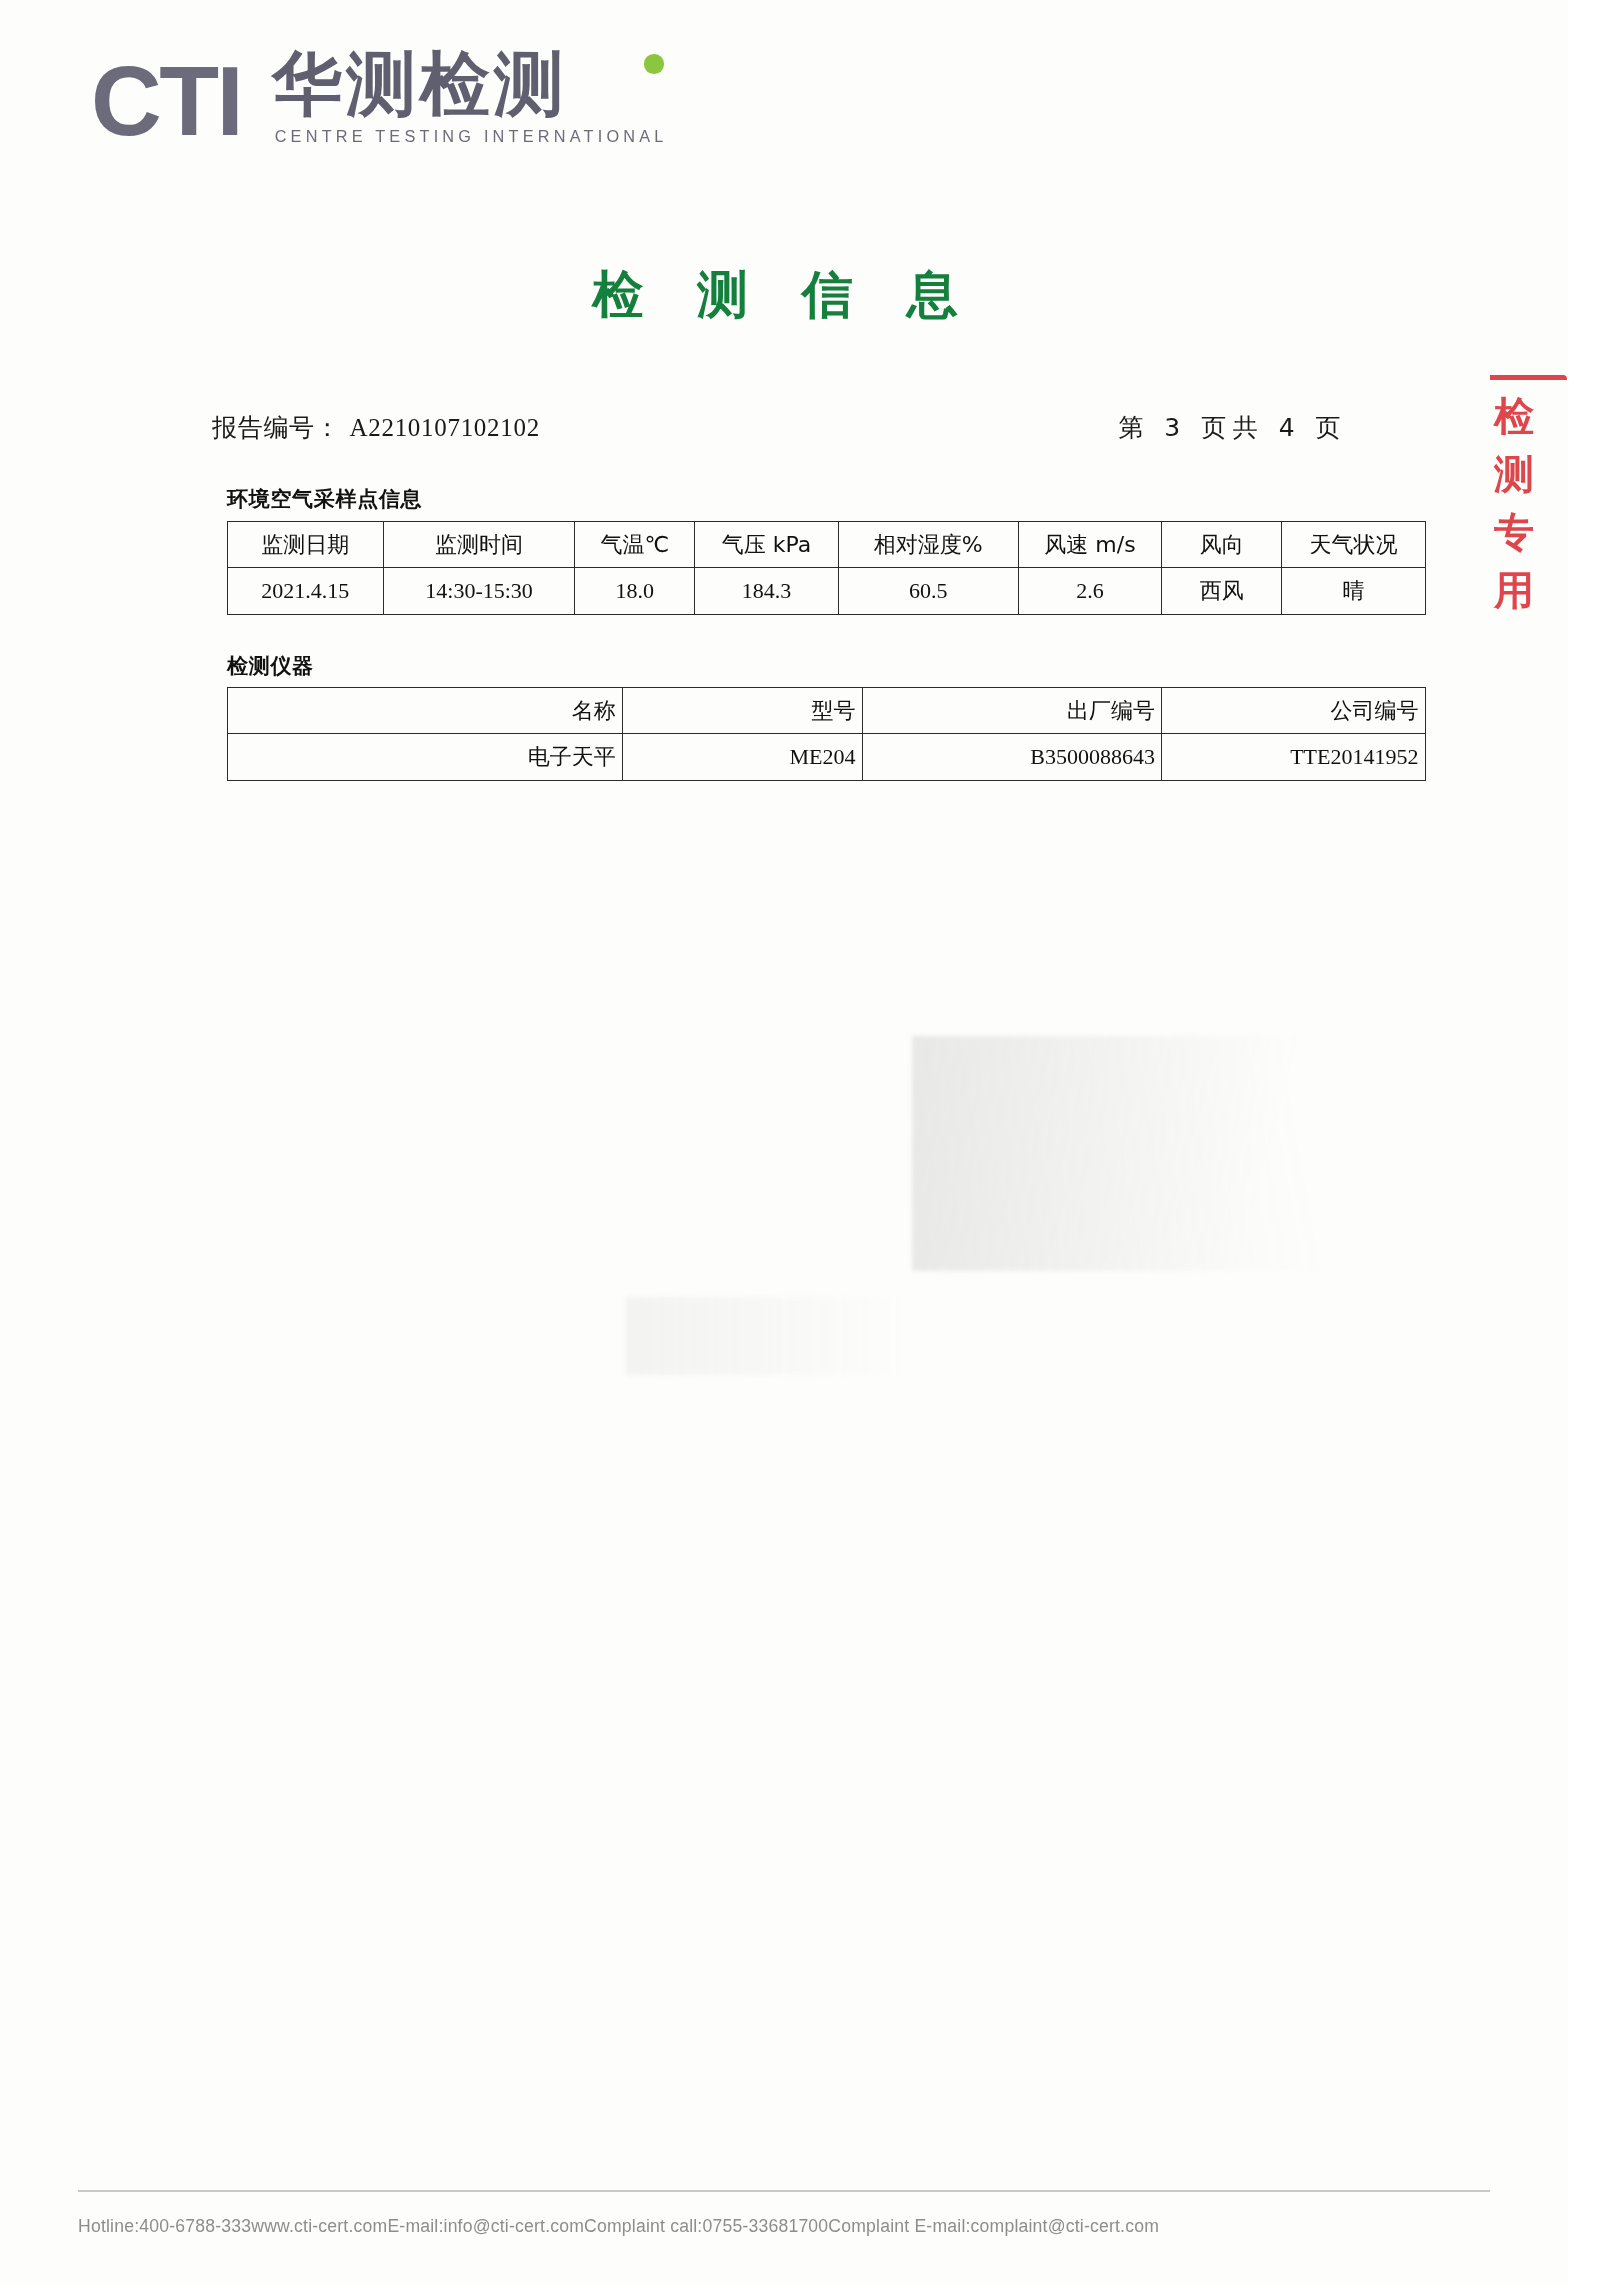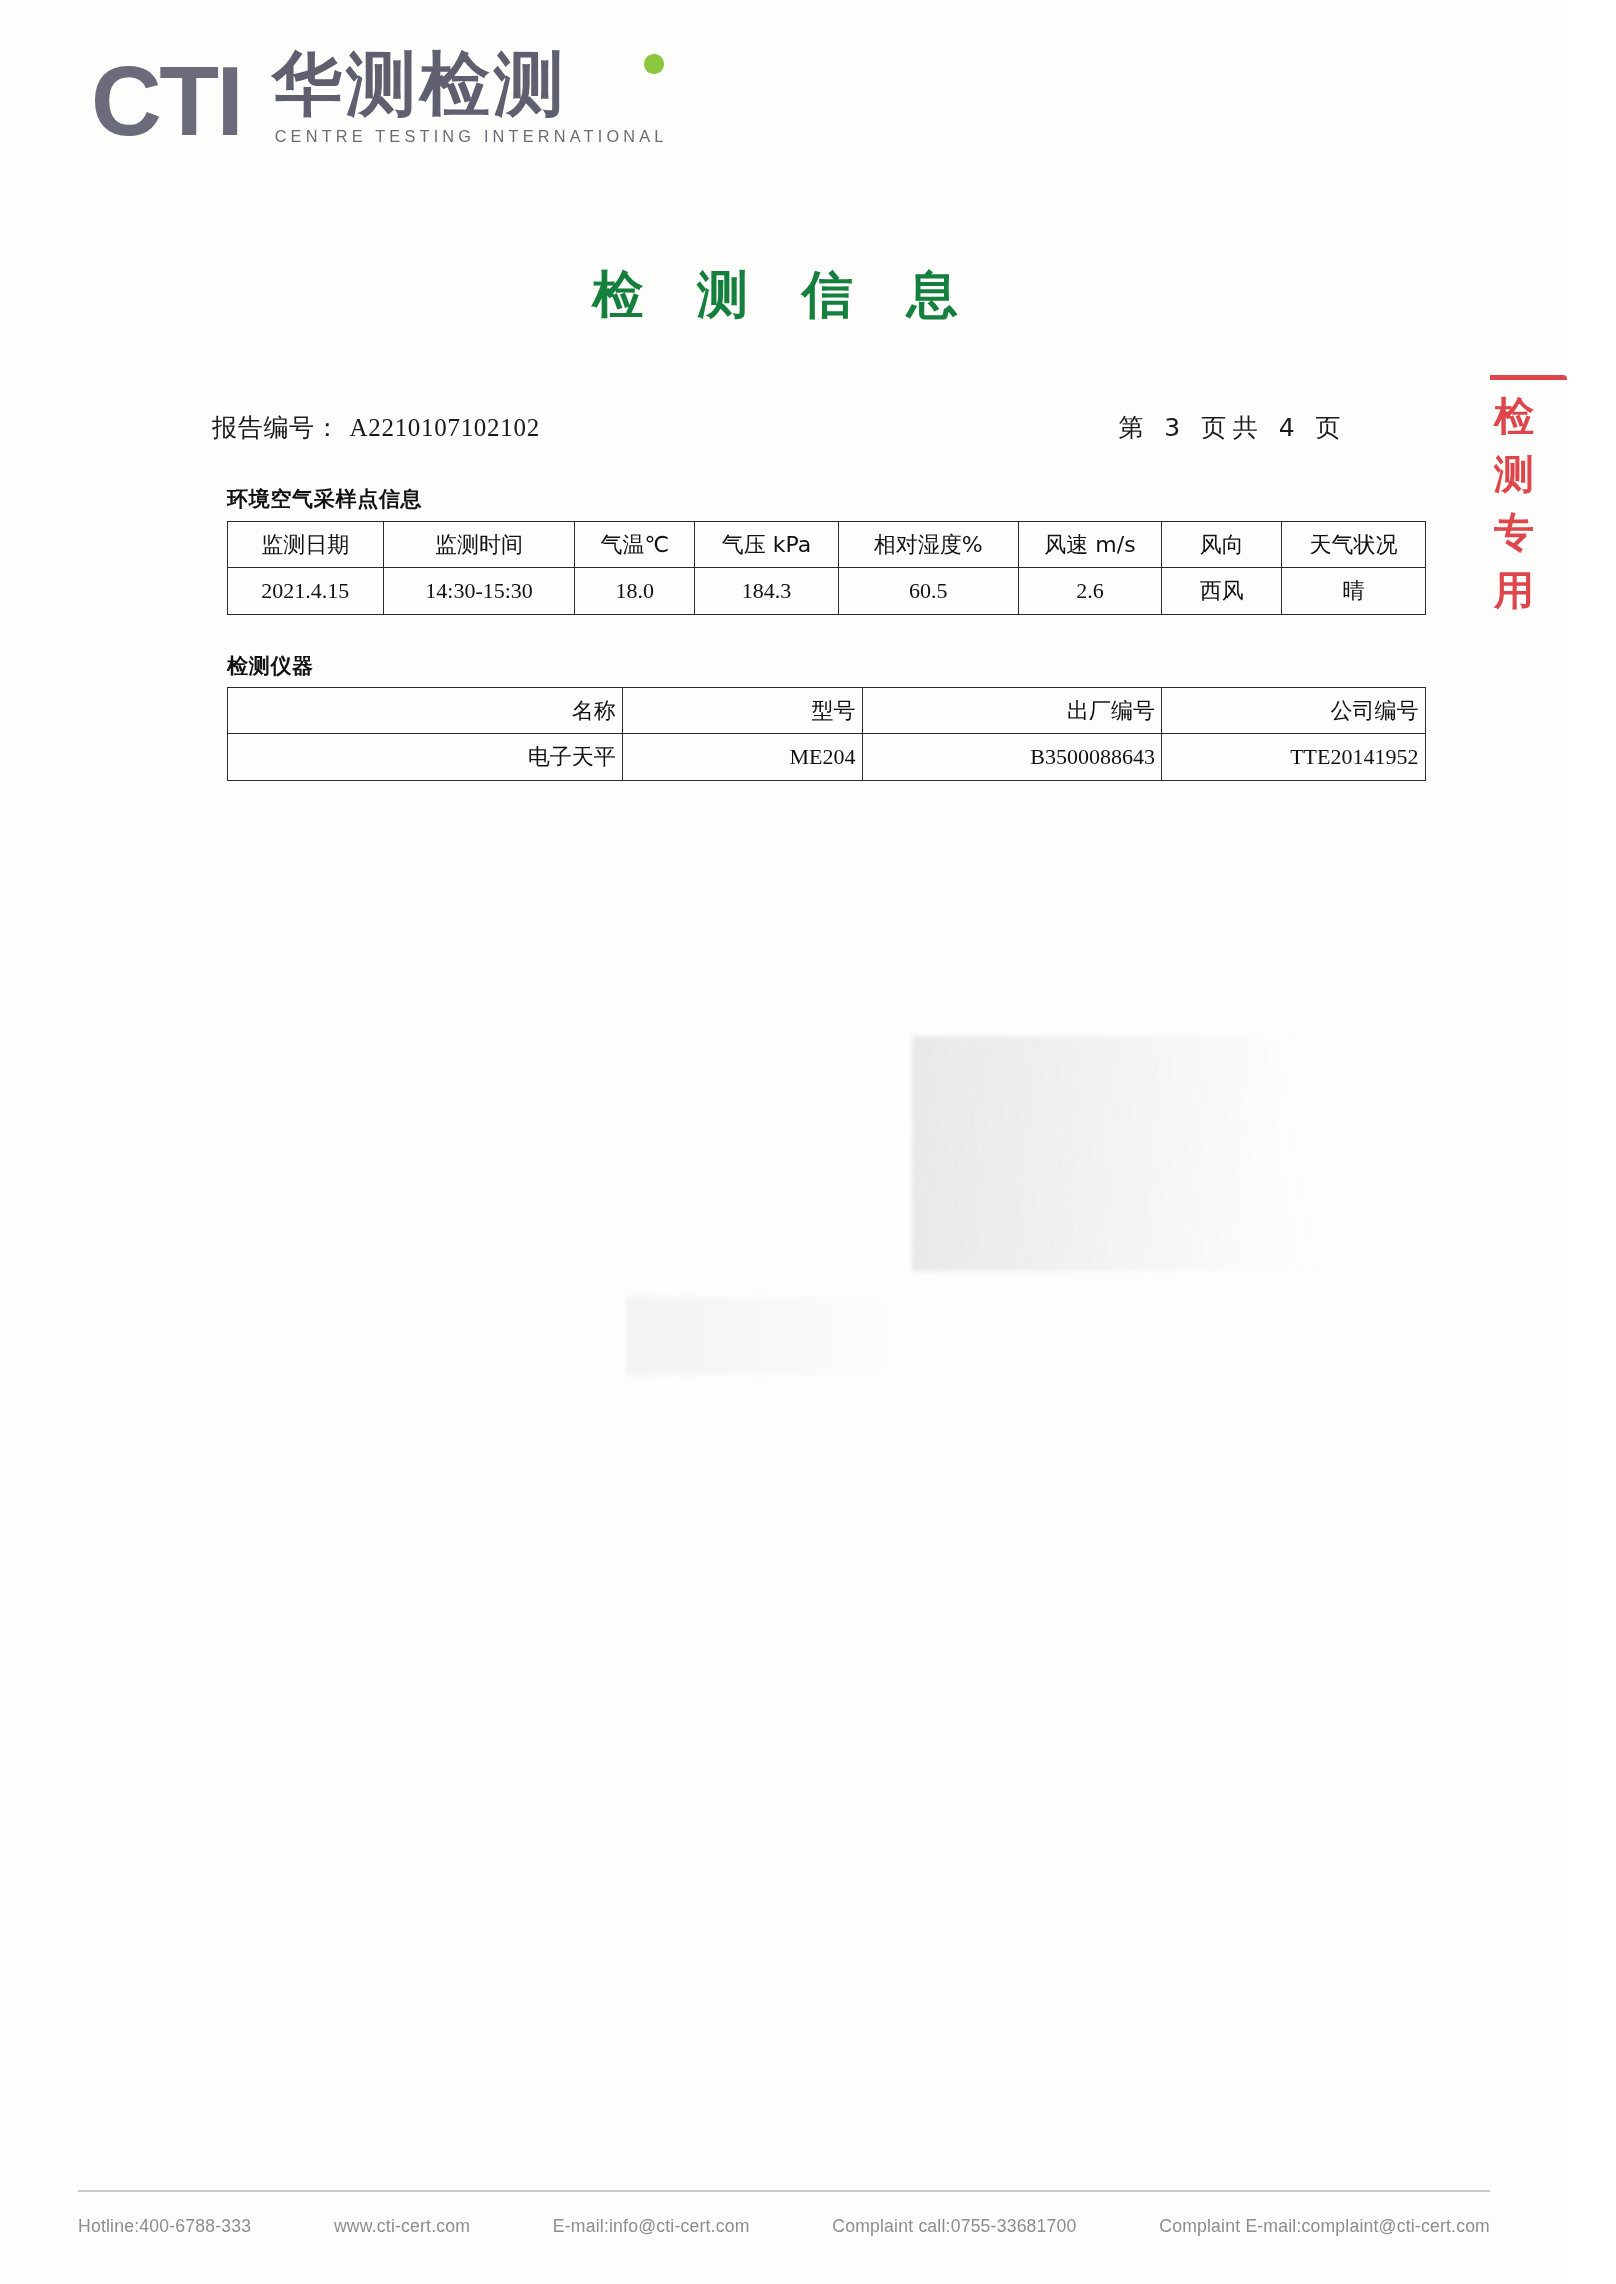--- a/index.html
+++ b/index.html
@@ -210,21 +210,21 @@
     top: 2190px;
     height: 2px;
     background: #c9c9c9;
   }
   .footer {
     position: absolute;
     left: 78px;
     right: 78px;
     top: 2216px;
     display: flex;
-    justify-content: space-between;
+    justify-content: flex-start;
     align-items: center;
     font-family: "Liberation Sans", sans-serif;
     font-size: 17.6px;
     color: #8d8d8d;
     letter-spacing: 0.2px;
   }
   .footer span { white-space: nowrap; }
 </style>
 </head>
 <body>

